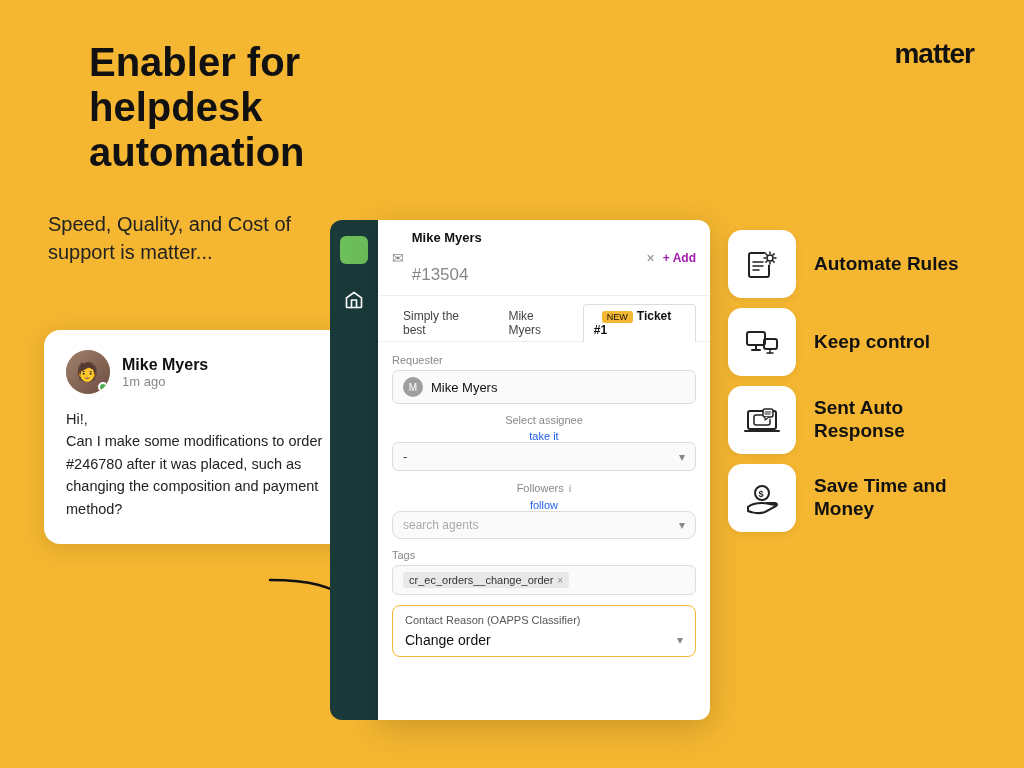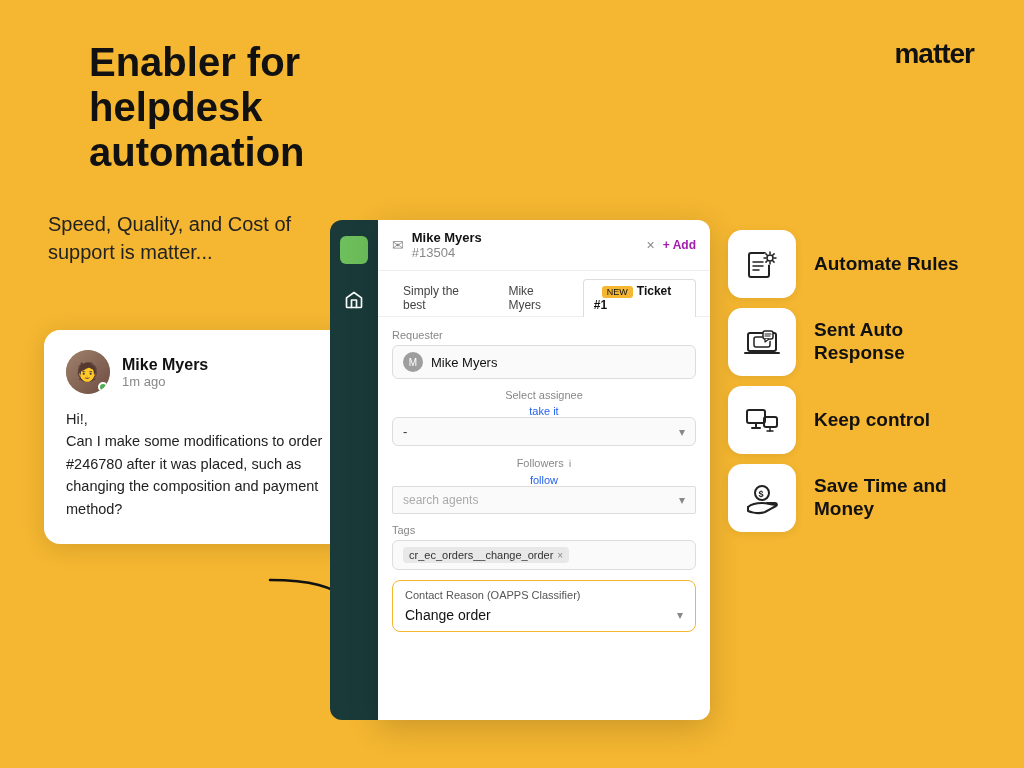--- a/index.html
+++ b/index.html
@@ -193,22 +193,23 @@
       font-size: 14px;
     }
 
     .ticket-title-block .ticket-name {
       font-size: 13px;
       font-weight: 600;
       color: #111;
     }
 
     .ticket-title-block .ticket-id {
-      font-size: 13px;
-      color: #888;
+      font-size: 17px;
+      color: #888;
+      margin-top: 20px;
     }
 
     .ticket-header-spacer { flex: 1; }
 
     .close-btn {
       color: #888;
       font-size: 14px;
       cursor: pointer;
     }
 
@@ -324,21 +325,21 @@
     .chevron {
       color: #888;
       font-size: 12px;
     }
 
     .followers-input {
       display: flex;
       align-items: center;
       justify-content: space-between;
       border: 1px solid #ddd;
-      border-radius: 2px;
+      border-radius: 9px;
       padding: 6px 10px;
       background: #fafafa;
       font-size: 12px;
       color: #aaa;
     }
 
     .tags-field {
       display: flex;
       align-items: center;
       gap: 6px;
@@ -577,50 +578,50 @@
         <line x1="10" y1="25" x2="16" y2="25" stroke="#222" stroke-width="1.5" stroke-linecap="round"></line>
       </svg>
     </div>
     <div class="feature-label">Automate Rules</div>
   </div>
 
 
   <div class="feature-item">
     <div class="feature-icon-box">
       <svg viewBox="0 0 38 38" fill="none" xmlns="http://www.w3.org/2000/svg">
+        <rect x="4" y="9" width="18" height="13" rx="2" stroke="#222" stroke-width="2" fill="none"></rect>
+        <line x1="13" y1="22" x2="13" y2="27" stroke="#222" stroke-width="2" stroke-linecap="round"></line>
+        <line x1="9" y1="27" x2="17" y2="27" stroke="#222" stroke-width="2" stroke-linecap="round"></line>
+        <rect x="21" y="16" width="13" height="10" rx="2" stroke="#222" stroke-width="2" fill="none"></rect>
+        <line x1="27" y1="26" x2="27" y2="30" stroke="#222" stroke-width="1.5" stroke-linecap="round"></line>
+        <line x1="24" y1="30" x2="30" y2="30" stroke="#222" stroke-width="1.5" stroke-linecap="round"></line>
+      </svg>
+    </div>
+    <div class="feature-label">Keep control</div>
+  </div>
+
+  <div class="feature-item">
+    <div class="feature-icon-box">
+      <svg viewBox="0 0 38 38" fill="none" xmlns="http://www.w3.org/2000/svg">
         <rect x="5" y="10" width="28" height="18" rx="2" stroke="#222" stroke-width="2" fill="none"></rect>
         <line x1="2" y1="30" x2="36" y2="30" stroke="#222" stroke-width="2" stroke-linecap="round"></line>
         <rect x="11" y="14" width="16" height="10" rx="2" stroke="#222" stroke-width="1.5" fill="white"></rect>
         <circle cx="25" cy="13" r="5" fill="white" stroke="white" stroke-width="1"></circle>
         <rect x="20" y="8" width="10" height="8" rx="2" fill="white" stroke="#222" stroke-width="1.5"></rect>
         <path d="M22 16 L22 19 L26 16" stroke="#222" stroke-width="1.2" fill="white" stroke-linejoin="round"></path>
         <line x1="22" y1="11" x2="28" y2="11" stroke="#222" stroke-width="1.2" stroke-linecap="round"></line>
         <line x1="22" y1="13" x2="27" y2="13" stroke="#222" stroke-width="1.2" stroke-linecap="round"></line>
       </svg>
     </div>
     <div class="feature-label">Sent Auto Response</div>
   </div>
 
   <div class="feature-item">
     <div class="feature-icon-box">
       <svg viewBox="0 0 38 38" fill="none" xmlns="http://www.w3.org/2000/svg">
-        <rect x="4" y="9" width="18" height="13" rx="2" stroke="#222" stroke-width="2" fill="none"></rect>
-        <line x1="13" y1="22" x2="13" y2="27" stroke="#222" stroke-width="2" stroke-linecap="round"></line>
-        <line x1="9" y1="27" x2="17" y2="27" stroke="#222" stroke-width="2" stroke-linecap="round"></line>
-        <rect x="21" y="16" width="13" height="10" rx="2" stroke="#222" stroke-width="2" fill="none"></rect>
-        <line x1="27" y1="26" x2="27" y2="30" stroke="#222" stroke-width="1.5" stroke-linecap="round"></line>
-        <line x1="24" y1="30" x2="30" y2="30" stroke="#222" stroke-width="1.5" stroke-linecap="round"></line>
-      </svg>
-    </div>
-    <div class="feature-label">Keep control</div>
-  </div>
-
-  <div class="feature-item">
-    <div class="feature-icon-box">
-      <svg viewBox="0 0 38 38" fill="none" xmlns="http://www.w3.org/2000/svg">
         <path d="M5 28 C5 28, 10 24, 19 24 C24 24, 30 26, 33 26" stroke="#222" stroke-width="2" stroke-linecap="round" fill="none"></path>
         <path d="M5 28 L5 32 C5 32, 14 36, 22 33 L33 27 C34.5 26, 34 24, 32 24 C30 24, 24 24, 24 24" stroke="#222" stroke-width="2" stroke-linecap="round" stroke-linejoin="round" fill="none"></path>
         <circle cx="19" cy="14" r="7" stroke="#222" stroke-width="2" fill="none"></circle>
         <text x="15.5" y="18" font-size="9" font-family="sans-serif" fill="#222" font-weight="bold">$</text>
       </svg>
     </div>
     <div class="feature-label">Save Time and Money</div>
   </div>
 
 </div>

